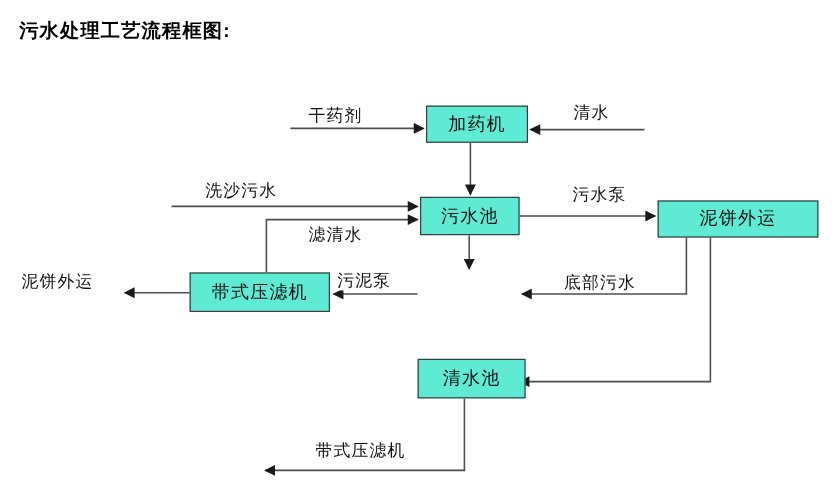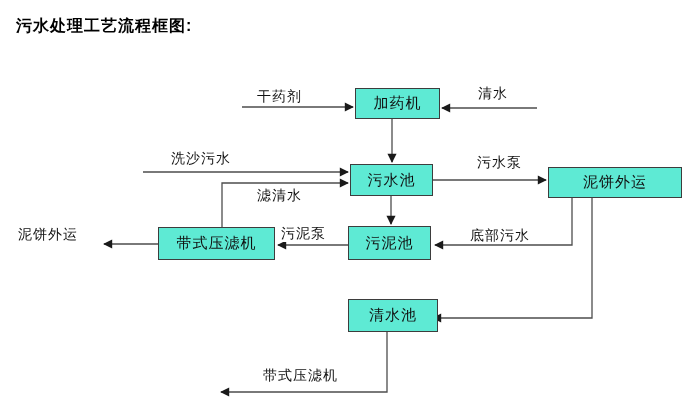--- a/index.html
+++ b/index.html
@@ -54,21 +54,20 @@
     <polyline points="572,198 572,245 435,245" marker-end="url(#arrow)"></polyline>
     <polyline points="348,245 278,245" marker-end="url(#arrow)"></polyline>
     <polyline points="158,244 104,244" marker-end="url(#arrow)"></polyline>
     <polyline points="592,198 592,318 433,318" marker-end="url(#arrow)"></polyline>
     <polyline points="387,332 387,392 221,392" marker-end="url(#arrow)"></polyline>
   </svg>
 
   <div class="node" style="left:355px;top:88px;width:85px;height:31px;">加药机</div>
   <div class="node" style="left:350px;top:164px;width:83px;height:32px;">污水池</div>
   <div class="node" style="left:548px;top:167px;width:134px;height:31px;">泥饼外运</div>
-  <div class="node" style="left:348px;top:226px;width:83px;height:34px;">污泥池</div>
   <div class="node" style="left:158px;top:227px;width:117px;height:33px;">带式压滤机</div>
   <div class="node" style="left:348px;top:299px;width:90px;height:33px;">清水池</div>
 
   <div class="flabel" style="left:257px;top:87px;">干药剂</div>
   <div class="flabel" style="left:478px;top:84px;">清水</div>
   <div class="flabel" style="left:171px;top:149px;text-align:right;">洗沙污水</div>
   <div class="flabel" style="left:477px;top:153px;">污水泵</div>
   <div class="flabel" style="left:257px;top:186px;text-align:right;">滤清水</div>
   <div class="flabel" style="left:281px;top:224px;">污泥泵</div>
   <div class="flabel" style="left:470px;top:226px;">底部污水</div>

